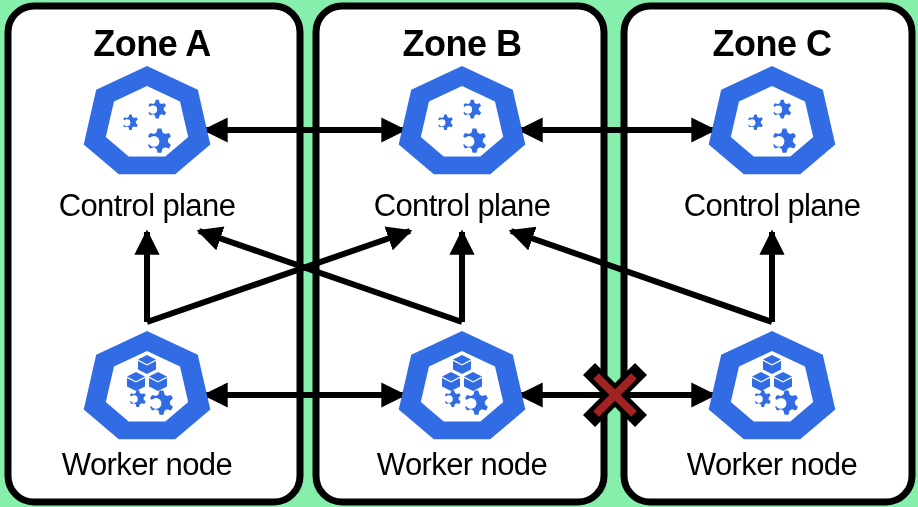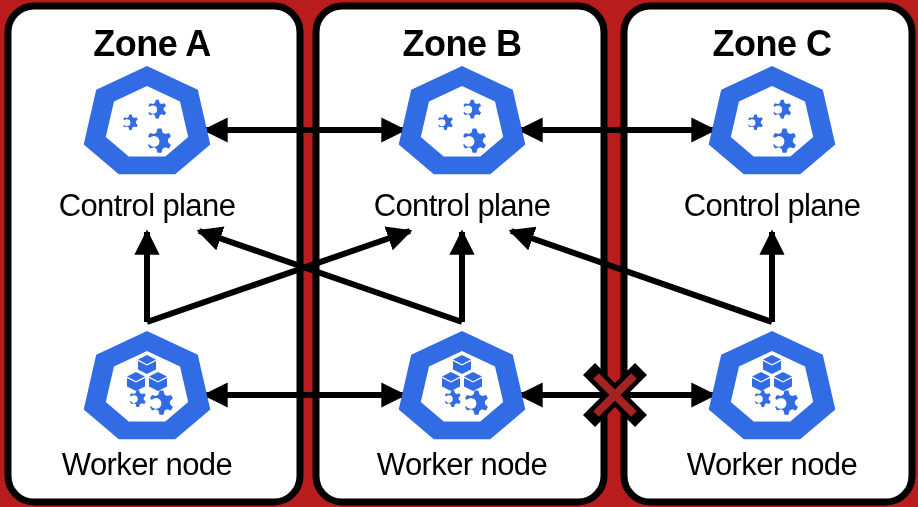--- a/index.html
+++ b/index.html
@@ -10,21 +10,21 @@
   body {
     width: 918px;
     height: 507px;
     font-family: "Liberation Sans", sans-serif;
     overflow: hidden;
   }
   #diagram-root {
     position: relative;
     width: 918px;
     height: 507px;
-    background: #b91c1c;
+    background: #86efac;
   }
   #diagram-svg {
     position: absolute;
     left: 0;
     top: 0;
     width: 918px;
     height: 507px;
     display: block;
   }
   .zone-title {

